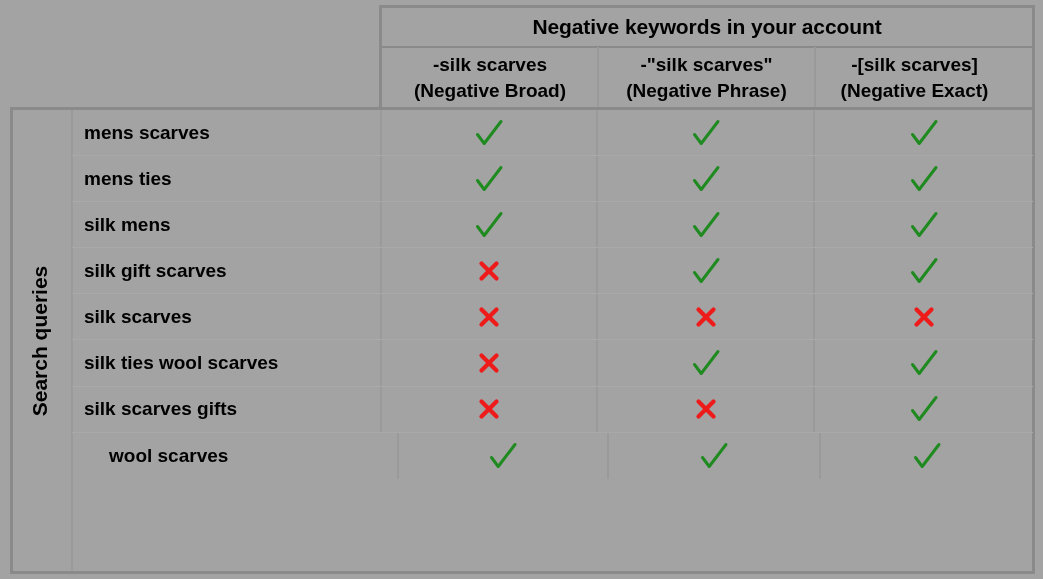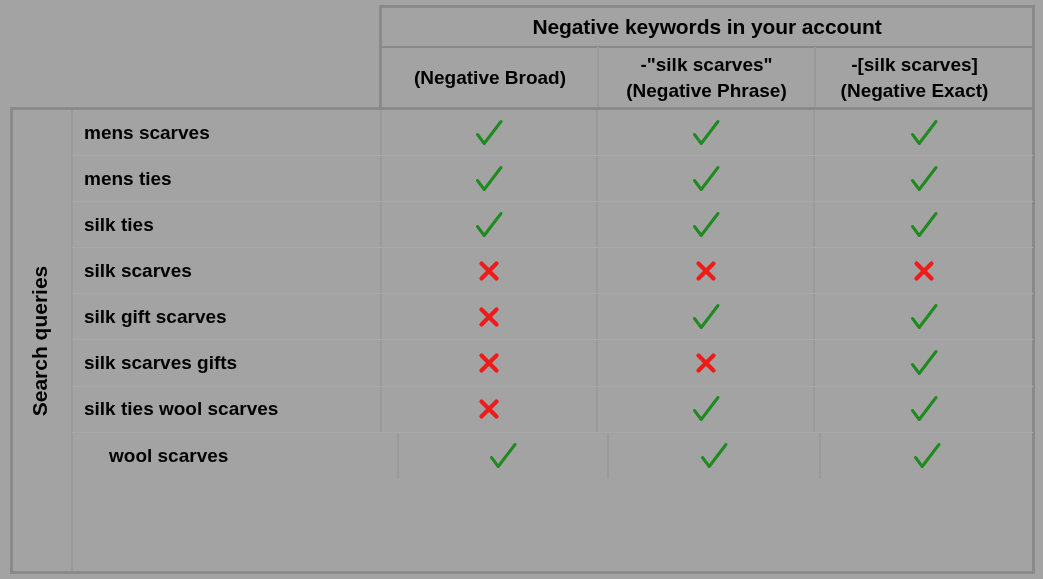--- a/index.html
+++ b/index.html
@@ -174,20 +174,21 @@
 <body>
 
 <div id="stage">
 
   <div class="outer-border" id="header-block"></div>
 
   <div id="header-title">Negative keywords in your account</div>
   <div id="header-title-rule"></div>
 
   <div class="col-head" id="col-head-broad">
+    <span class="l1">-silk scarves</span>
     <span class="l2">(Negative Broad)</span>
   </div>
   <div class="col-head" id="col-head-phrase">
     <span class="l1">-"silk scarves"</span>
     <span class="l2">(Negative Phrase)</span>
   </div>
   <div class="col-head" id="col-head-exact">
     <span class="l1">-[silk scarves]</span>
     <span class="l2">(Negative Exact)</span>
   </div>
@@ -245,25 +246,50 @@
         </div>
         <div class="cell-mark c3">
           <span>
             <svg class="mark-svg" width="30" height="28" viewBox="0 0 30 28">
               <path d="M3.5 15.5 L10.2 24.5 L27 2.5" fill="none" stroke="#1f8a1f" stroke-width="3" stroke-linecap="round" stroke-linejoin="round"></path>
             </svg>
           </span>
         </div>
       </div>
       <div class="row">
-        <div class="cell-query">silk ties</div>
-        <div class="cell-mark c1">
-          <span>
-            <svg class="mark-svg" width="30" height="28" viewBox="0 0 30 28">
-              <path d="M3.5 15.5 L10.2 24.5 L27 2.5" fill="none" stroke="#1f8a1f" stroke-width="3" stroke-linecap="round" stroke-linejoin="round"></path>
+        <div class="cell-query">silk mens</div>
+        <div class="cell-mark c1">
+          <span>
+            <svg class="mark-svg" width="30" height="28" viewBox="0 0 30 28">
+              <path d="M3.5 15.5 L10.2 24.5 L27 2.5" fill="none" stroke="#1f8a1f" stroke-width="3" stroke-linecap="round" stroke-linejoin="round"></path>
+            </svg>
+          </span>
+        </div>
+        <div class="cell-mark c2">
+          <span>
+            <svg class="mark-svg" width="30" height="28" viewBox="0 0 30 28">
+              <path d="M3.5 15.5 L10.2 24.5 L27 2.5" fill="none" stroke="#1f8a1f" stroke-width="3" stroke-linecap="round" stroke-linejoin="round"></path>
+            </svg>
+          </span>
+        </div>
+        <div class="cell-mark c3">
+          <span>
+            <svg class="mark-svg" width="30" height="28" viewBox="0 0 30 28">
+              <path d="M3.5 15.5 L10.2 24.5 L27 2.5" fill="none" stroke="#1f8a1f" stroke-width="3" stroke-linecap="round" stroke-linejoin="round"></path>
+            </svg>
+          </span>
+        </div>
+      </div>
+      <div class="row">
+        <div class="cell-query">silk gift scarves</div>
+        <div class="cell-mark c1">
+          <span>
+            <svg class="mark-svg" width="22" height="22" viewBox="0 0 22 22">
+              <line x1="3.5" y1="3.5" x2="18.5" y2="18.5" stroke="#ee1b1b" stroke-width="4.2" stroke-linecap="round"></line>
+              <line x1="18.5" y1="3.5" x2="3.5" y2="18.5" stroke="#ee1b1b" stroke-width="4.2" stroke-linecap="round"></line>
             </svg>
           </span>
         </div>
         <div class="cell-mark c2">
           <span>
             <svg class="mark-svg" width="30" height="28" viewBox="0 0 30 28">
               <path d="M3.5 15.5 L10.2 24.5 L27 2.5" fill="none" stroke="#1f8a1f" stroke-width="3" stroke-linecap="round" stroke-linejoin="round"></path>
             </svg>
           </span>
         </div>
@@ -296,21 +322,21 @@
         <div class="cell-mark c3">
           <span>
             <svg class="mark-svg" width="22" height="22" viewBox="0 0 22 22">
               <line x1="3.5" y1="3.5" x2="18.5" y2="18.5" stroke="#ee1b1b" stroke-width="4.2" stroke-linecap="round"></line>
               <line x1="18.5" y1="3.5" x2="3.5" y2="18.5" stroke="#ee1b1b" stroke-width="4.2" stroke-linecap="round"></line>
             </svg>
           </span>
         </div>
       </div>
       <div class="row">
-        <div class="cell-query">silk gift scarves</div>
+        <div class="cell-query">silk ties wool scarves</div>
         <div class="cell-mark c1">
           <span>
             <svg class="mark-svg" width="22" height="22" viewBox="0 0 22 22">
               <line x1="3.5" y1="3.5" x2="18.5" y2="18.5" stroke="#ee1b1b" stroke-width="4.2" stroke-linecap="round"></line>
               <line x1="18.5" y1="3.5" x2="3.5" y2="18.5" stroke="#ee1b1b" stroke-width="4.2" stroke-linecap="round"></line>
             </svg>
           </span>
         </div>
         <div class="cell-mark c2">
           <span>
@@ -347,45 +373,20 @@
         </div>
         <div class="cell-mark c3">
           <span>
             <svg class="mark-svg" width="30" height="28" viewBox="0 0 30 28">
               <path d="M3.5 15.5 L10.2 24.5 L27 2.5" fill="none" stroke="#1f8a1f" stroke-width="3" stroke-linecap="round" stroke-linejoin="round"></path>
             </svg>
           </span>
         </div>
       </div>
       <div class="row">
-        <div class="cell-query">silk ties wool scarves</div>
-        <div class="cell-mark c1">
-          <span>
-            <svg class="mark-svg" width="22" height="22" viewBox="0 0 22 22">
-              <line x1="3.5" y1="3.5" x2="18.5" y2="18.5" stroke="#ee1b1b" stroke-width="4.2" stroke-linecap="round"></line>
-              <line x1="18.5" y1="3.5" x2="3.5" y2="18.5" stroke="#ee1b1b" stroke-width="4.2" stroke-linecap="round"></line>
-            </svg>
-          </span>
-        </div>
-        <div class="cell-mark c2">
-          <span>
-            <svg class="mark-svg" width="30" height="28" viewBox="0 0 30 28">
-              <path d="M3.5 15.5 L10.2 24.5 L27 2.5" fill="none" stroke="#1f8a1f" stroke-width="3" stroke-linecap="round" stroke-linejoin="round"></path>
-            </svg>
-          </span>
-        </div>
-        <div class="cell-mark c3">
-          <span>
-            <svg class="mark-svg" width="30" height="28" viewBox="0 0 30 28">
-              <path d="M3.5 15.5 L10.2 24.5 L27 2.5" fill="none" stroke="#1f8a1f" stroke-width="3" stroke-linecap="round" stroke-linejoin="round"></path>
-            </svg>
-          </span>
-        </div>
-      </div>
-      <div class="row">
         <div class="cell-query">wool scarves</div>
         <div class="cell-mark c1">
           <span>
             <svg class="mark-svg" width="30" height="28" viewBox="0 0 30 28">
               <path d="M3.5 15.5 L10.2 24.5 L27 2.5" fill="none" stroke="#1f8a1f" stroke-width="3" stroke-linecap="round" stroke-linejoin="round"></path>
             </svg>
           </span>
         </div>
         <div class="cell-mark c2">
           <span>

